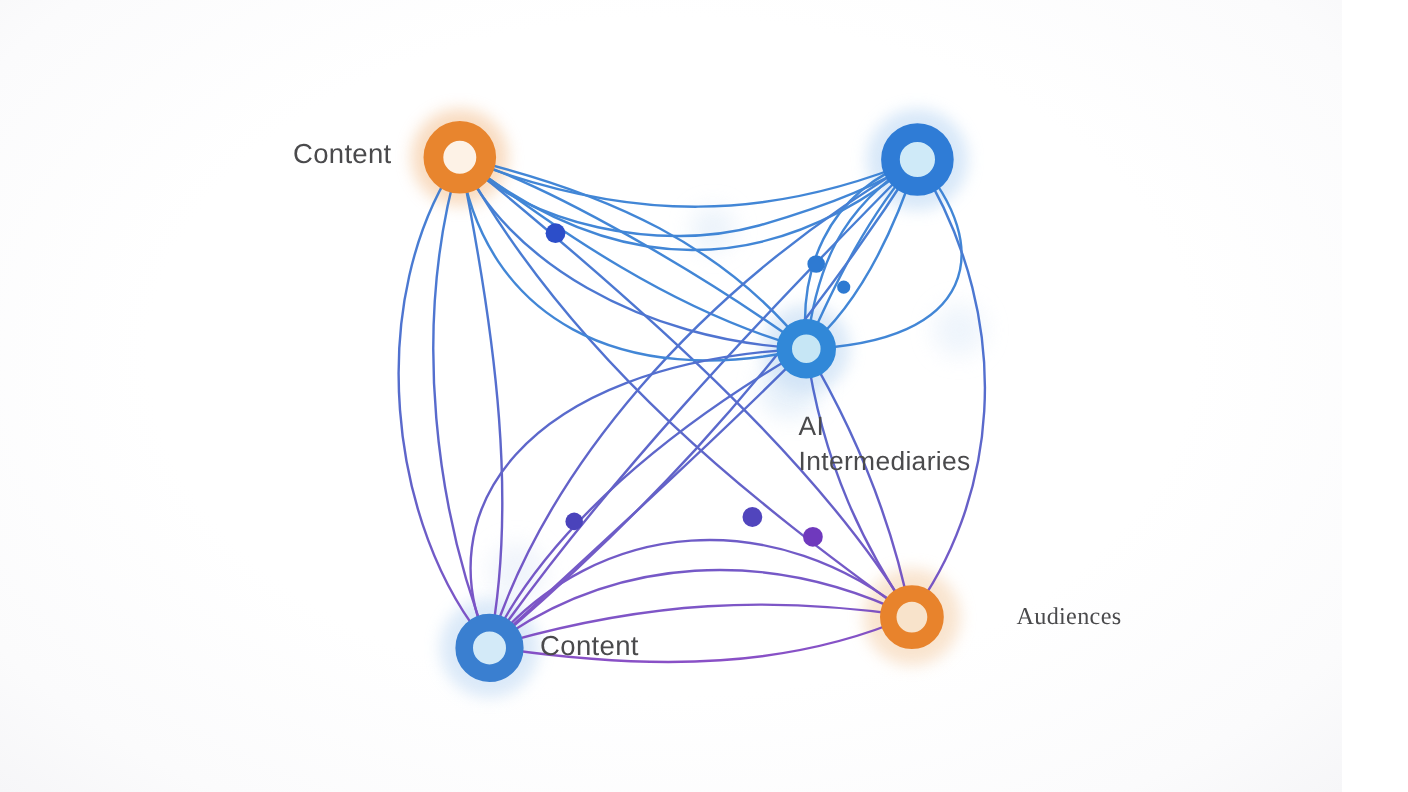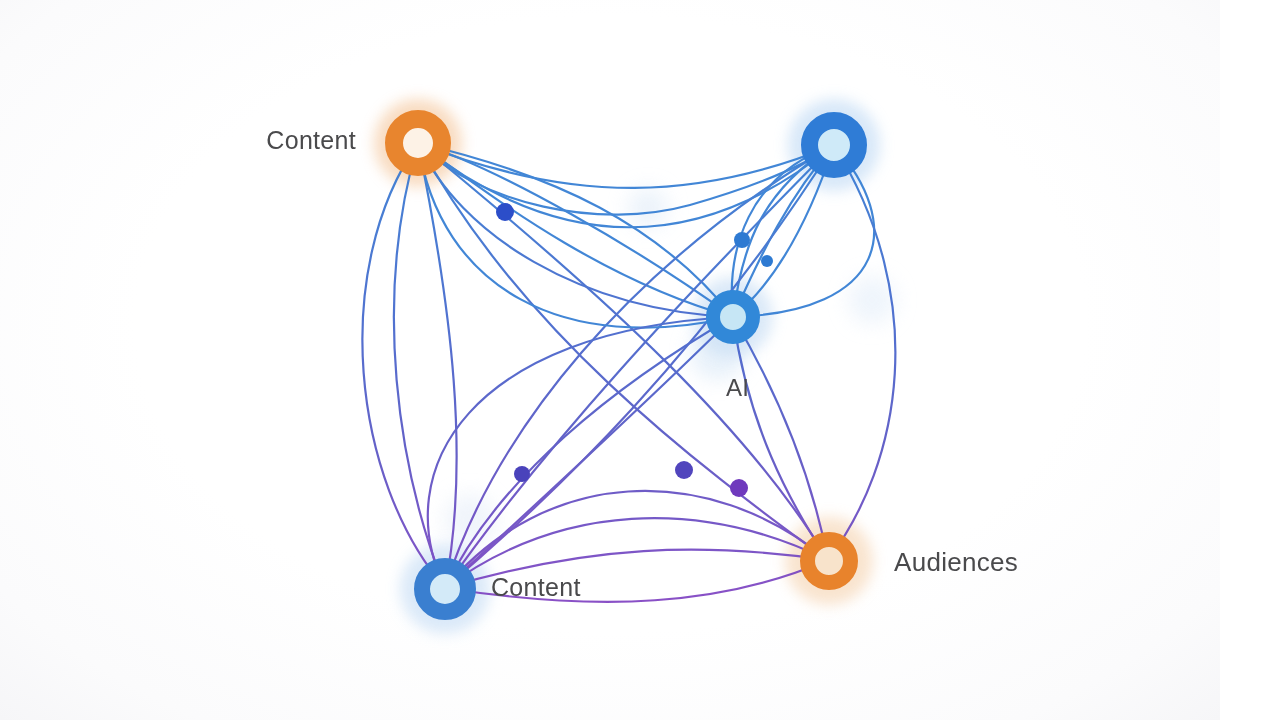--- a/index.html
+++ b/index.html
@@ -14,21 +14,21 @@
   }
   svg.net{position:absolute;left:0;top:0;width:1280px;height:720px;display:block;}
   .node-label{
     position:absolute;color:#4a4a4c;letter-spacing:0.3px;
     font-weight:500;white-space:nowrap;
   }
   .lbl-content-top{left:220px;top:126px;width:136px;text-align:right;font-size:25px;}
   .lbl-ai{left:726px;top:372px;width:176px;text-align:left;font-size:24px;line-height:32px;white-space:normal;}
   .lbl-ai span{display:block;}
   .lbl-content-bottom{left:491px;top:573px;font-size:25px;}
-  .lbl-audiences{left:894px;top:547px;font-size:26px;}
+  .lbl-audiences{left:924px;top:547px;font-size:22px;font-family:Liberation Serif, serif;}
 </style>
 </head>
 <body>
 
 <div class="stage">
   <svg class="net" id="net" viewBox="0 0 1280 720">
       <defs>
         <linearGradient id="vgrad" gradientUnits="userSpaceOnUse" x1="640" y1="130" x2="640" y2="600">
           <stop offset="0" stop-color="#2e7ad2"></stop>
           <stop offset="0.4" stop-color="#3e63cb"></stop>
@@ -109,18 +109,19 @@
       <g>
         <circle cx="829" cy="561" r="21.5" fill="#f8e3cb"></circle>
         <circle cx="829" cy="561" r="21.5" fill="none" stroke="#e8832c" stroke-width="15"></circle>
       </g>
     </svg>
 
   <div class="node-label lbl-content-top">Content</div>
 
   <div class="node-label lbl-ai">
     <span>AI</span>
+    <span>Intermediaries</span>
   </div>
 
   <div class="node-label lbl-content-bottom">Content</div>
 
   <div class="node-label lbl-audiences">Audiences</div>
 </div>
 
 </body></html>

